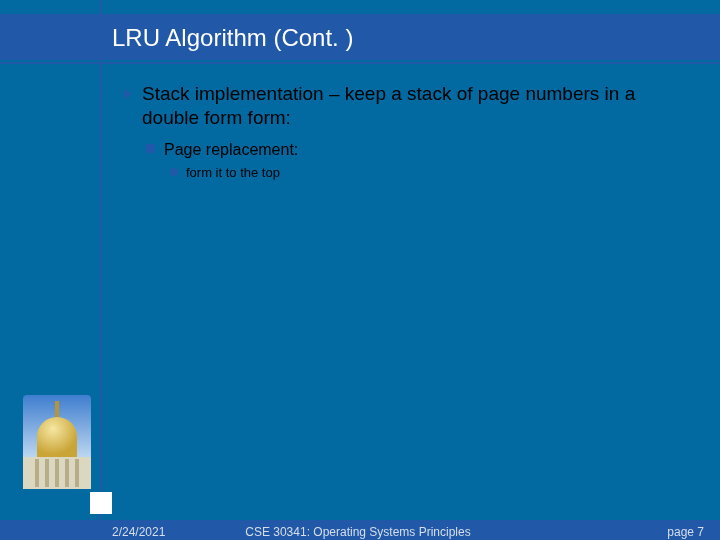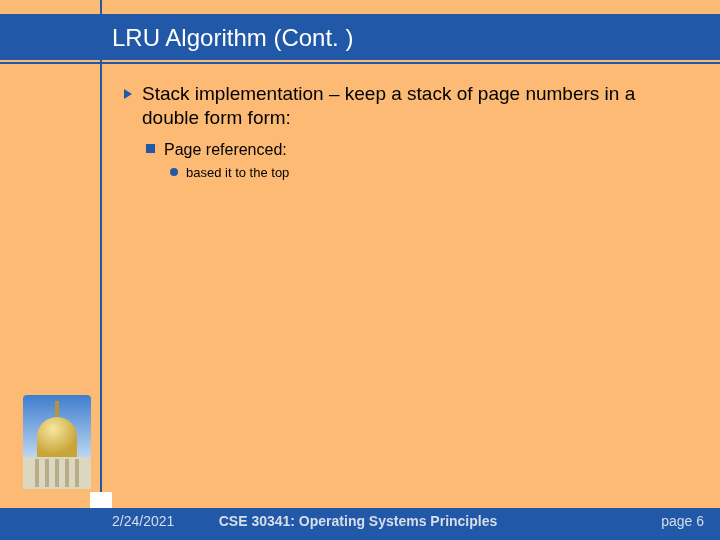--- a/index.html
+++ b/index.html
@@ -1,18 +1,18 @@
 <!DOCTYPE html>
 <html><head>
 <meta charset="utf-8">
 <style>
   * { margin: 0; padding: 0; box-sizing: border-box; }
   html, body { width: 720px; height: 540px; font-family: Arial, Helvetica, sans-serif; background: #fff; overflow: hidden; }
 
-  .slide { position: relative; width: 720px; height: 540px; background: #fdba74; padding-left: 28px; }
+  .slide { position: relative; width: 720px; height: 540px; background: #0369a1; padding-left: 28px; }
 
   
   .title-bar {
     position: absolute;
     top: 14px; left: 0;
     width: 720px; height: 46px;
     background: #2158a7;
   }
   .title-bar .title-text {
     position: absolute;
@@ -100,27 +100,27 @@
 
   
   .cut {
     position: absolute; left: 90px; top: 492px; width: 22px; height: 22px; background: #fff;
   }
 
   
   .footer {
     position: absolute;
     left: 0; bottom: 0;
-    width: 720px; height: 32px;
+    width: 720px; height: 20px;
     background: #2158a7;
     color: #d7deea;
-    font-size: 14px;
+    font-size: 12px;
   }
   .footer .f-left { position: absolute; left: 112px; top: 5px; }
-  .footer .f-center { position: absolute; left: 0; right: 4px; top: 5px; text-align: center; font-weight: bold; }
+  .footer .f-center { position: absolute; left: 0; right: 4px; top: 5px; text-align: center; }
   .footer .f-right { position: absolute; right: 16px; top: 5px; }
 </style>
 </head>
 <body>
 
 <div class="slide">
 
   <div class="title-bar">
     <div class="title-text">LRU Algorithm (Cont. )</div>
   </div>
@@ -129,26 +129,26 @@
 
   <div class="body">
 
     <div class="lvl1">
       <span class="bullet1"></span>
       <div class="t1">Stack implementation – keep a stack of page numbers in a double form form:</div>
     </div>
 
     <div class="lvl2">
       <span class="bullet2"></span>
-      <div class="t2">Page referenced:</div>
+      <div class="t2">Page replacement:</div>
     </div>
 
     <div class="lvl3">
       <span class="bullet3"></span>
-      <div class="t3">based it to the top</div>
+      <div class="t3">form it to the top</div>
     </div>
 
 
 
   </div>
 
   <div class="logo">
     <div class="sky"></div>
     <div class="spire"></div>
     <div class="dome"></div>
@@ -158,16 +158,16 @@
     <div class="col c3"></div>
     <div class="col c4"></div>
     <div class="col c5"></div>
   </div>
 
   <div class="cut"></div>
 
   <div class="footer">
     <div class="f-left">2/24/2021</div>
     <div class="f-center">CSE 30341: Operating Systems Principles</div>
-    <div class="f-right">page 6</div>
+    <div class="f-right">page 7</div>
   </div>
 
 </div>
 
 </body></html>

